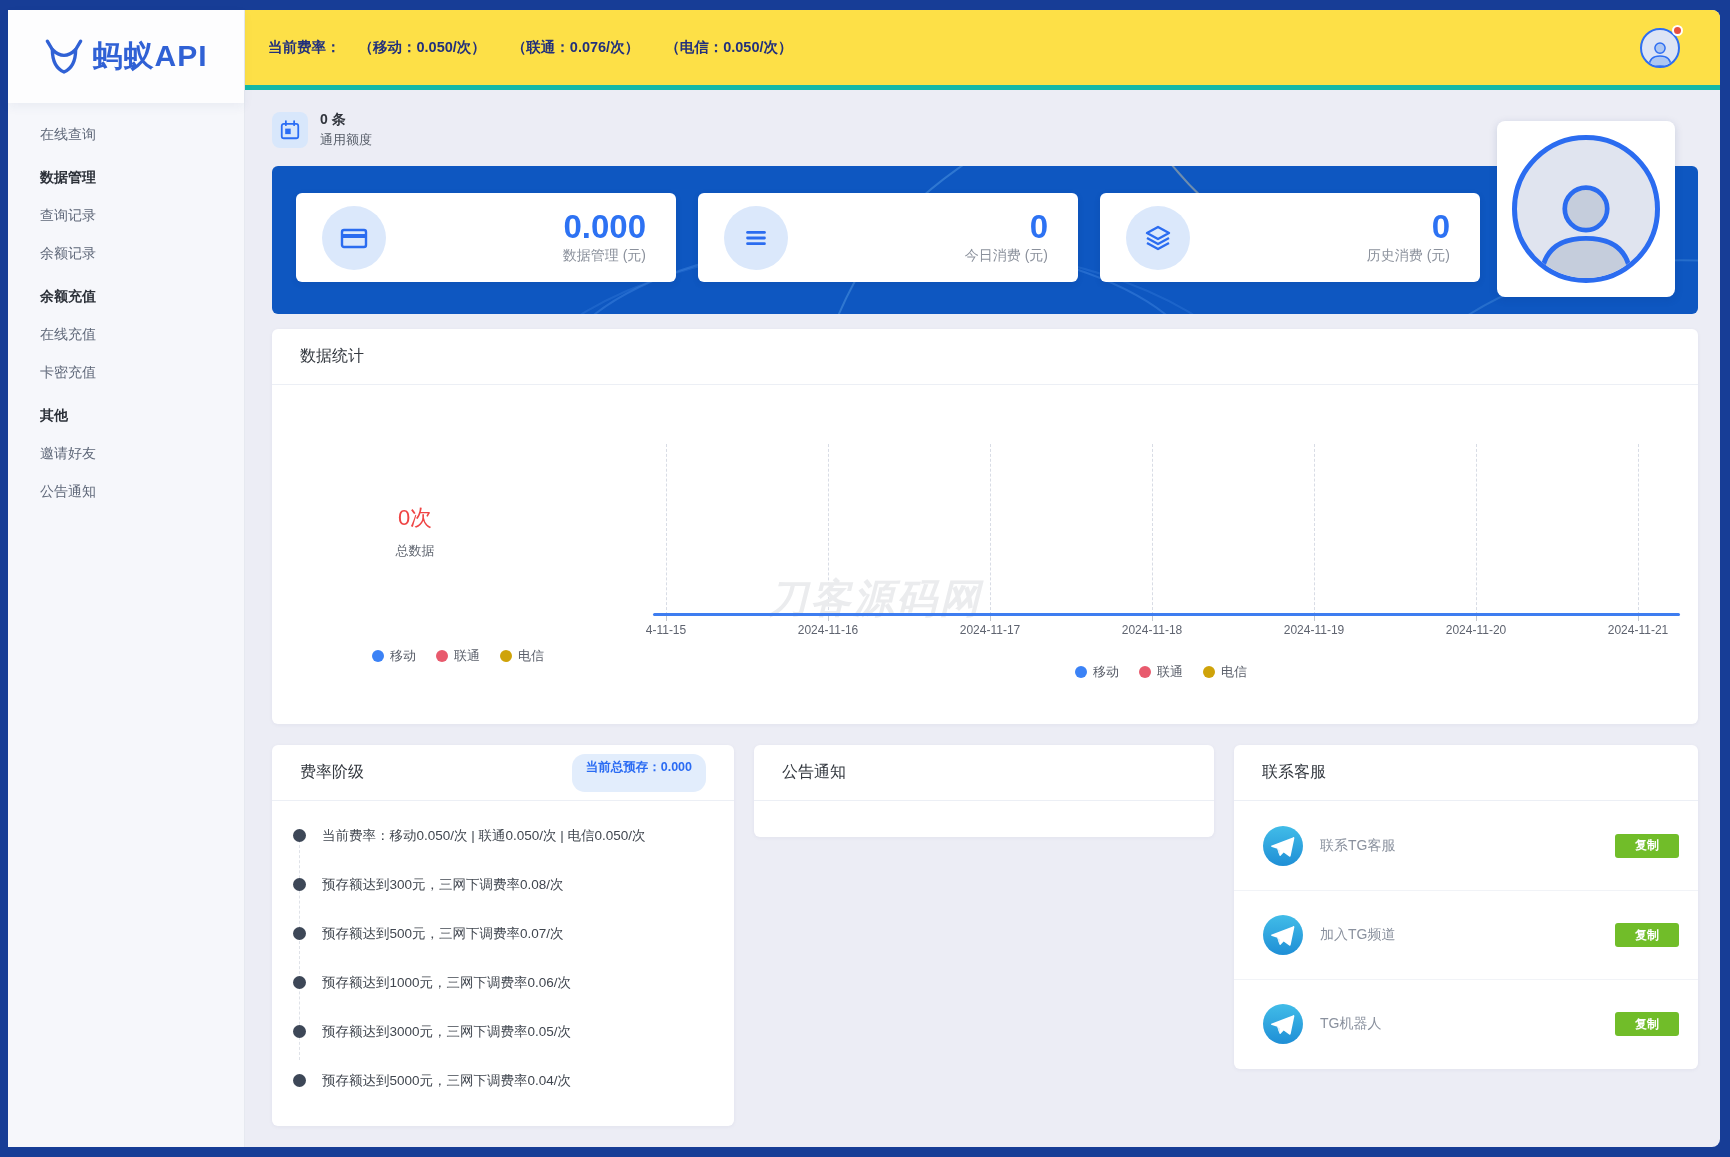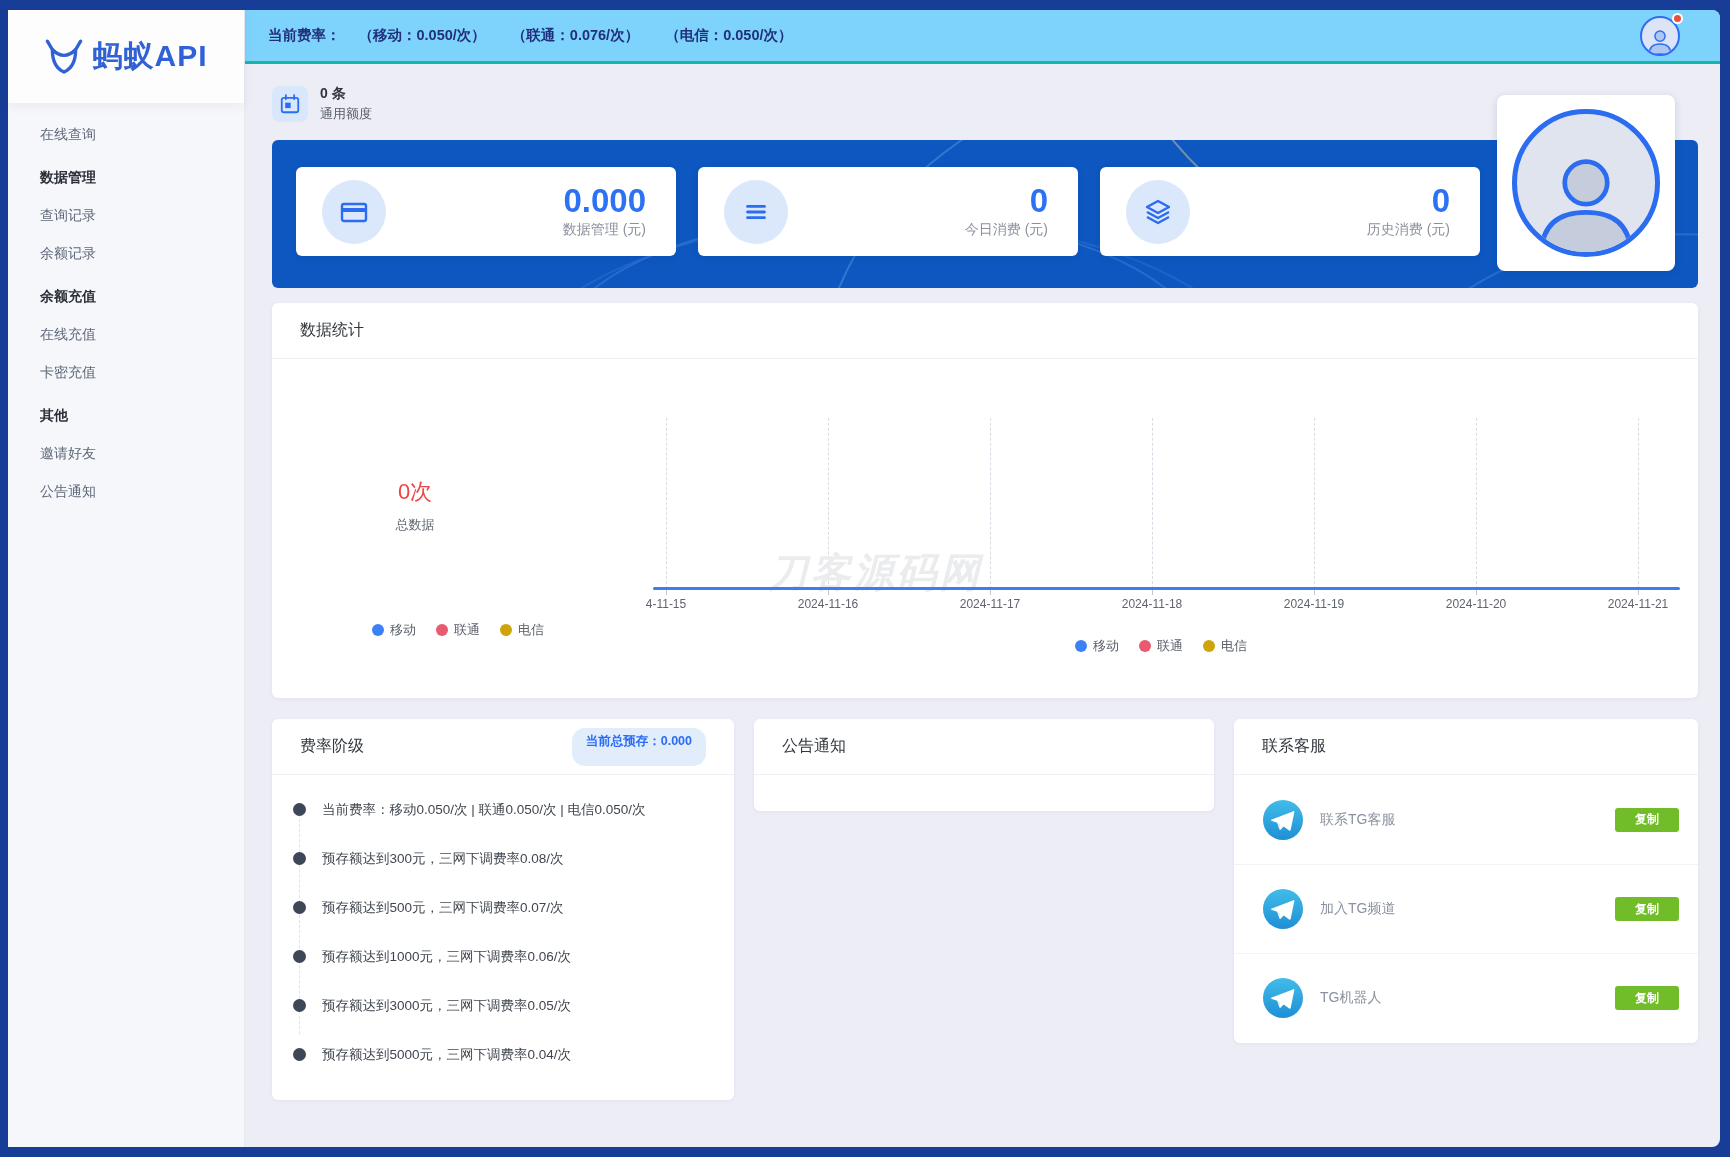--- a/index.html
+++ b/index.html
@@ -11,21 +11,21 @@
   .logo { height:93px; background:#fdfdfe; box-shadow:0 4px 10px rgba(40,60,120,.06); display:flex; align-items:center; justify-content:center; gap:8px; position:relative; z-index:2; }
   .logo-text { font-size:30px; font-weight:bold; color:#3061d5; letter-spacing:1px; }
   .menu { padding-top:12px; }
   .mi { height:38px; line-height:38px; padding-left:32px; font-size:14px; color:#60697a; cursor:pointer; position:relative; }
   .mi.active { background:#ffffff; color:#2a6cf2; }
   .mi.active::before { content:''; position:absolute; left:0; top:0; bottom:0; width:5px; background:#2a6cf2; }
   .sec { height:38px; line-height:38px; margin-top:5px; padding-left:32px; font-size:14px; font-weight:bold; color:#2b3038; }
 
   
   .main { flex:1; background:#ecedf5; border-top-right-radius:8px; border-bottom-right-radius:8px; overflow:hidden; display:flex; flex-direction:column; }
-  .topbar { height:54px; background:#7dd3fc; border-bottom:3px solid #14b8a6; display:flex; align-items:center; justify-content:space-between; padding:0 40px 0 23px; }
+  .topbar { height:80px; background:#fde047; border-bottom:5px solid #14b8a6; display:flex; align-items:center; justify-content:space-between; padding:0 40px 0 23px; }
   .rates { display:flex; align-items:center; font-size:14.5px; font-weight:bold; color:#22307c; }
   .rate-label { margin-right:18px; }
   .rate { margin-right:26px; }
   .avatar-wrap { position:relative; width:40px; height:40px; cursor:pointer; }
   .avatar-circle { width:40px; height:40px; border-radius:50%; border:2.5px solid #2e6ef2; background:#dde4f5; overflow:hidden; display:flex; align-items:flex-end; justify-content:center; }
   .notif-dot { position:absolute; top:-3px; right:-3px; width:11px; height:11px; background:#e8503e; border:2px solid #fff; border-radius:50%; }
 
   .content { padding:0 22px 0 27px; }
 
   

